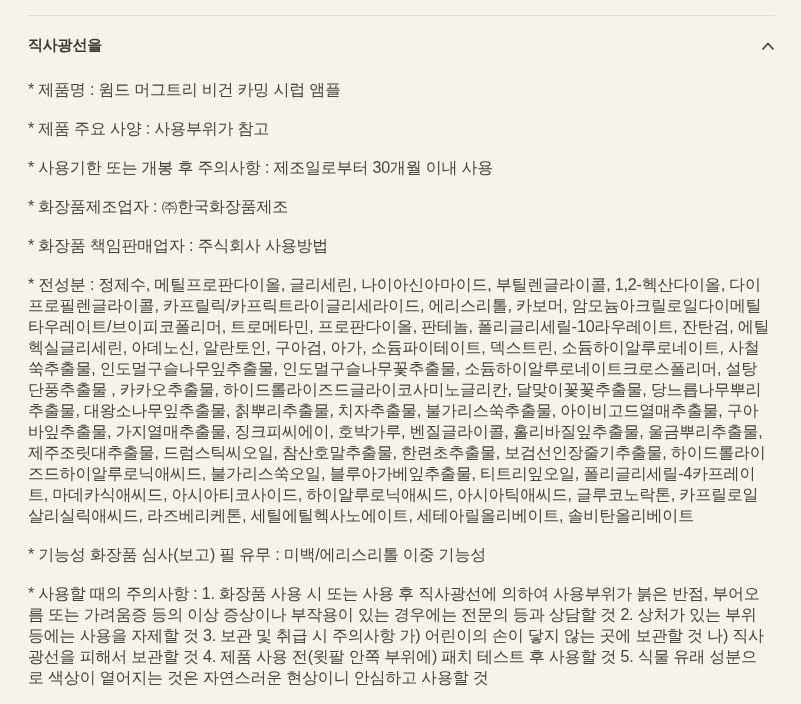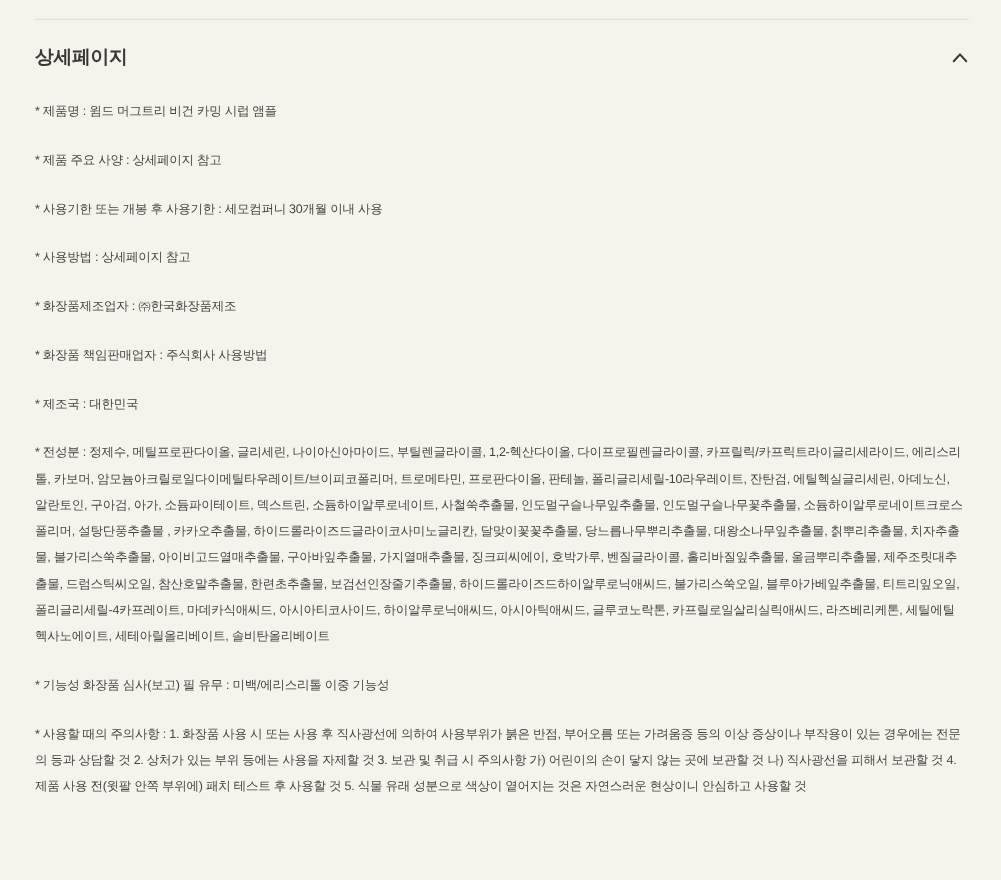--- a/index.html
+++ b/index.html
@@ -42,55 +42,53 @@
     height: 10px;
     display: flex;
     align-items: center;
     justify-content: center;
     flex: 0 0 auto;
   }
   .items {
     margin-top: 6px;
   }
   .item {
-    font-size: 10px;
+    font-size: 16px;
     line-height: 21px;
     color: #474440;
     letter-spacing: -0.2px;
     margin: 18px 4px 0 0;
     word-break: break-all;
   }
   .item:first-child {
     margin-top: 24px;
   }
 </style>
 </head>
 <body>
 
 <div class="page">
   <div class="panel">
 
     <hr class="top-divider">
 
     <div class="panel-header">
-      <span class="panel-title">상세페이지</span>
+      <span class="panel-title">직사광선을</span>
       <span class="chevron">
         <svg width="14" height="10" viewBox="0 0 14 10" aria-hidden="true">
           <polyline points="2,8 7,2.5 12,8" fill="none" stroke="#3a3835" stroke-width="1.6" stroke-linecap="round" stroke-linejoin="round"></polyline>
         </svg>
       </span>
     </div>
 
     <div class="items">
       <p class="item">* 제품명 : 윔드 머그트리 비건 카밍 시럽 앰플</p>
-      <p class="item">* 제품 주요 사양 : 상세페이지 참고</p>
-      <p class="item">* 사용기한 또는 개봉 후 사용기한 : 세모컴퍼니 30개월 이내 사용</p>
-      <p class="item">* 사용방법 : 상세페이지 참고</p>
+      <p class="item">* 제품 주요 사양 : 사용부위가 참고</p>
+      <p class="item">* 사용기한 또는 개봉 후 주의사항 : 제조일로부터 30개월 이내 사용</p>
       <p class="item">* 화장품제조업자 : ㈜한국화장품제조</p>
       <p class="item">* 화장품 책임판매업자 : 주식회사 사용방법</p>
-      <p class="item">* 제조국 : 대한민국</p>
       <p class="item">* 전성분 : 정제수, 메틸프로판다이올, 글리세린, 나이아신아마이드, 부틸렌글라이콜, 1,2-헥산다이올, 다이프로필렌글라이콜, 카프릴릭/카프릭트라이글리세라이드, 에리스리톨, 카보머, 암모늄아크릴로일다이메틸타우레이트/브이피코폴리머, 트로메타민, 프로판다이올, 판테놀, 폴리글리세릴-10라우레이트, 잔탄검, 에틸헥실글리세린, 아데노신, 알란토인, 구아검, 아가, 소듐파이테이트, 덱스트린, 소듐하이알루로네이트, 사철쑥추출물, 인도멀구슬나무잎추출물, 인도멀구슬나무꽃추출물, 소듐하이알루로네이트크로스폴리머, 설탕단풍추출물 , 카카오추출물, 하이드롤라이즈드글라이코사미노글리칸, 달맞이꽃꽃추출물, 당느릅나무뿌리추출물, 대왕소나무잎추출물, 칡뿌리추출물, 치자추출물, 불가리스쑥추출물, 아이비고드열매추출물, 구아바잎추출물, 가지열매추출물, 징크피씨에이, 호박가루, 벤질글라이콜, 홀리바질잎추출물, 울금뿌리추출물, 제주조릿대추출물, 드럼스틱씨오일, 참산호말추출물, 한련초추출물, 보검선인장줄기추출물, 하이드롤라이즈드하이알루로닉애씨드, 불가리스쑥오일, 블루아가베잎추출물, 티트리잎오일, 폴리글리세릴-4카프레이트, 마데카식애씨드, 아시아티코사이드, 하이알루로닉애씨드, 아시아틱애씨드, 글루코노락톤, 카프릴로일살리실릭애씨드, 라즈베리케톤, 세틸에틸헥사노에이트, 세테아릴올리베이트, 솔비탄올리베이트</p>
       <p class="item">* 기능성 화장품 심사(보고) 필 유무 : 미백/에리스리톨 이중 기능성</p>
       <p class="item">* 사용할 때의 주의사항 : 1. 화장품 사용 시 또는 사용 후 직사광선에 의하여 사용부위가 붉은 반점, 부어오름 또는 가려움증 등의 이상 증상이나 부작용이 있는 경우에는 전문의 등과 상담할 것 2. 상처가 있는 부위 등에는 사용을 자제할 것 3. 보관 및 취급 시 주의사항 가) 어린이의 손이 닿지 않는 곳에 보관할 것 나) 직사광선을 피해서 보관할 것 4. 제품 사용 전(윗팔 안쪽 부위에) 패치 테스트 후 사용할 것 5. 식물 유래 성분으로 색상이 옅어지는 것은 자연스러운 현상이니 안심하고 사용할 것</p>
     </div>
 
   </div>
 </div>
 
 </body></html>

